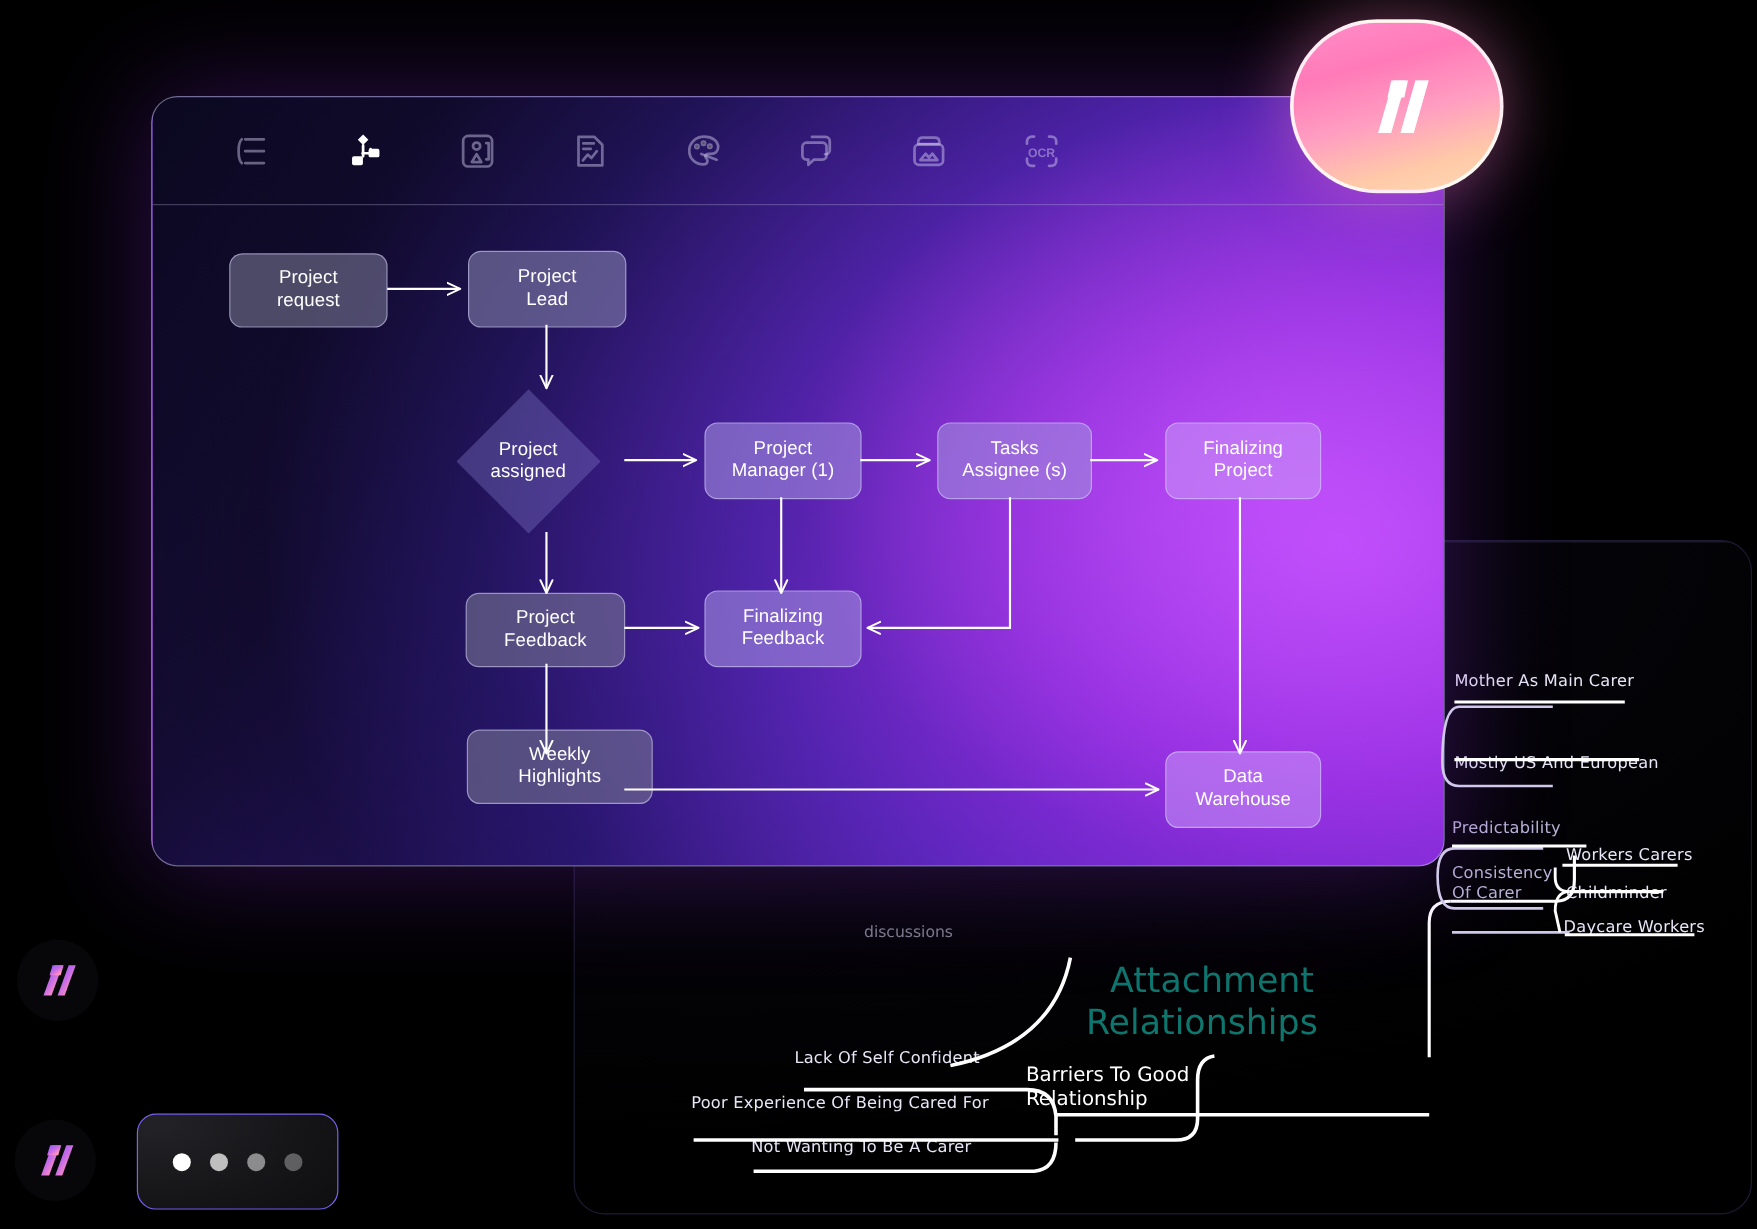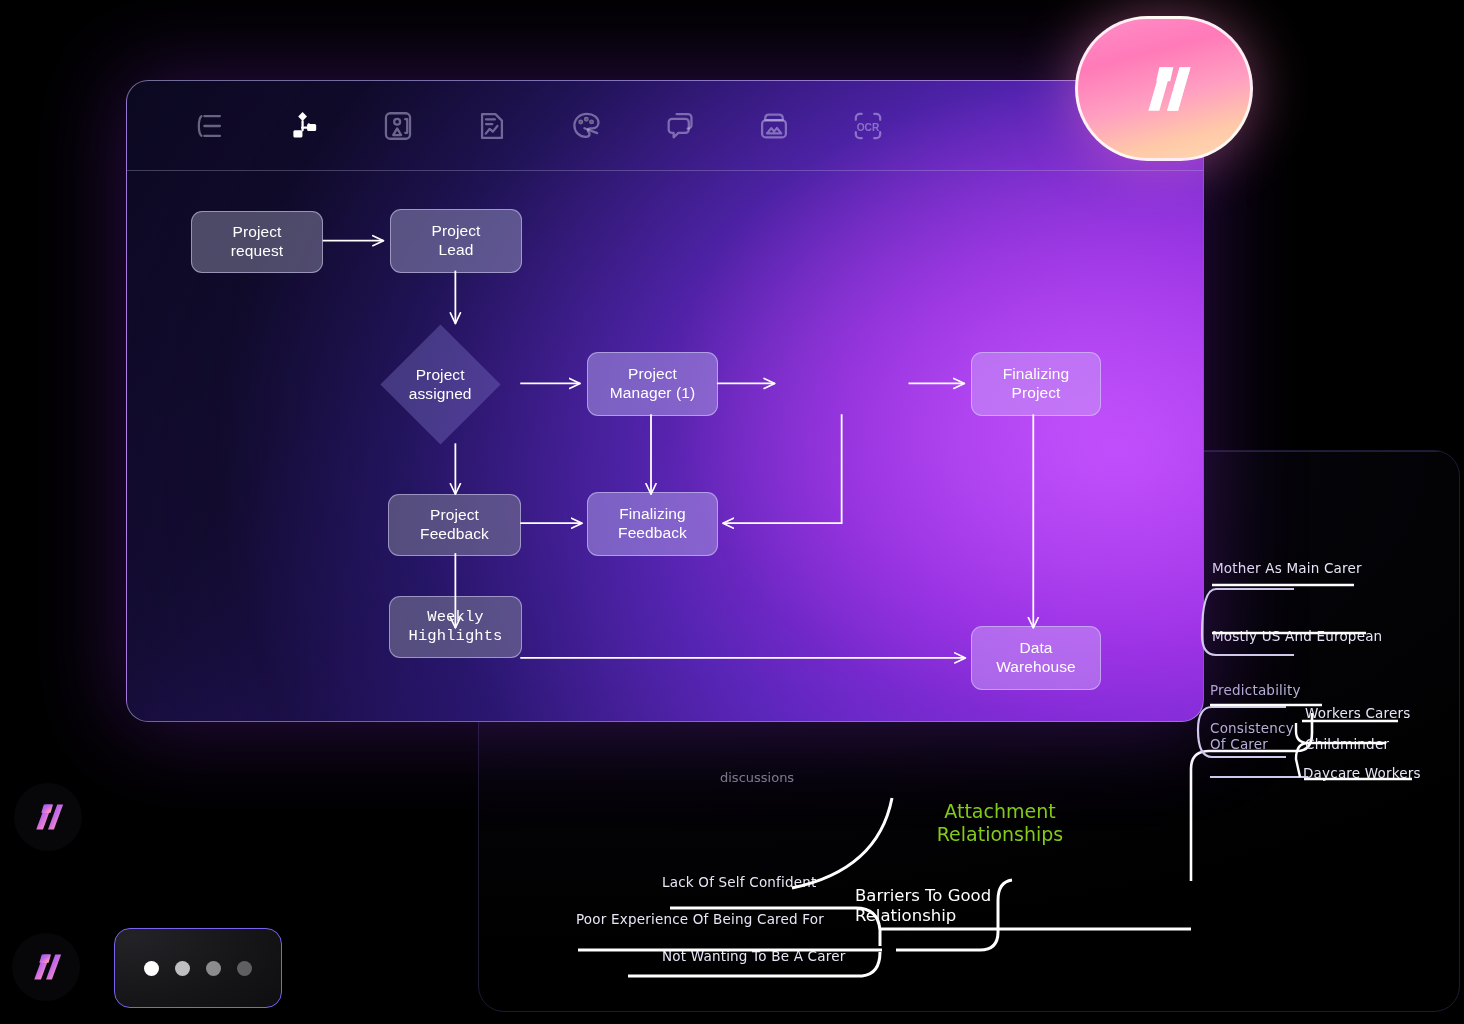--- a/index.html
+++ b/index.html
@@ -93,25 +93,25 @@
     color: #e9e6f7;
     font-family: "DejaVu Sans", sans-serif;
     font-size: 13.5px;
     letter-spacing: .2px;
     white-space: pre-line;
     line-height: 1.2;
   }
   .mm-label.dim { color: #b9b4d6; }
   .mm-big {
     position: absolute;
-    color: #84cc16;
+    color: #0f766e;
     font-family: "DejaVu Sans", sans-serif;
-    font-size: 19px; line-height: 1.2;
+    font-size: 29px; line-height: 1.2;
     white-space: pre-line;
-    text-align: center;
+    text-align: right;
   }
   .mm-mid {
     position: absolute;
     color: #ffffff;
     font-family: "DejaVu Sans", sans-serif;
     font-size: 16.5px; line-height: 1.22;
     white-space: pre-line;
   }
   .mm-faded {
     position: absolute;
@@ -225,21 +225,21 @@
       <path d="M320 192 Q320 214 302 216 L68 216"></path>
     </g>
   </svg>
 
   <div class="mm-big" style="left:905px;top:800px;width:190px;">Attachment
 Relationships</div>
   <div class="mm-mid" style="left:855px;top:886px;">Barriers To Good
 Relationship</div>
   <div class="mm-label" style="left:662px;top:874px;">Lack Of Self Confident</div>
   <div class="mm-label" style="left:576px;top:911px;text-align:center;">Poor Experience Of Being Cared For</div>
-  <div class="mm-label" style="left:626px;top:948px;margin-left:36px;">Not Wanting To Be A Carer</div>
+  <div class="mm-label" style="left:626px;top:948px;">Not Wanting To Be A Carer</div>
   <div class="mm-faded" style="left:720px;top:770px;">discussions</div>
 
   <div class="window">
     <div class="window-glow"></div>
 
     <div class="toolbar">
 
       <div class="tool inactive">
         <svg viewBox="0 0 24 24" fill="none" stroke-width="1.6" stroke-linecap="round" stroke-linejoin="round">
           <path d="M8 5h11M8 12h11M8 19h11"></path>
@@ -348,29 +348,31 @@
     <div class="node n-dark2" style="left:263px; top:128px; width:132px; height:64px;">Project
 Lead</div>
 
     <div class="node n-diamond" style="left:271px; top:261px; width:85px; height:85px;">
       <span>Project
 assigned</span>
     </div>
 
     <div class="node n-mid" style="left:460px; top:271px; width:131px; height:64px;">Project
 Manager (1)</div>
+    <div class="node n-mid" style="left:654px; top:271px; width:129px; height:64px;">Tasks
+Assignee (s)</div>
     <div class="node n-light" style="left:844px; top:271px; width:130px; height:64px;">Finalizing
 Project</div>
 
     <div class="node n-dark" style="left:261px; top:413px; width:133px; height:62px;">Project
 Feedback</div>
     <div class="node n-mid" style="left:460px; top:411px; width:131px; height:64px;">Finalizing
 Feedback</div>
 
-    <div class="node n-dark" style="left:262px; top:515px; width:133px; height:62px;font-family:Liberation Mono, monospace;">Weekly
+    <div class="node n-dark" style="left:262px; top:527px; width:155px; height:62px;">Weekly
 Highlights</div>
     <div class="node n-light2" style="left:844px; top:545px; width:130px; height:64px;">Data
 Warehouse</div>
   </div>
 
   <div class="logo-badge">
     <svg viewBox="0 0 100 100">
       <path d="M30 78 L46 22 L60 22 L44 78 Z" fill="#ffffff"></path>
       <path d="M54 78 L70 22 L84 22 L68 78 Z" fill="#ffffff"></path>
       <path d="M54 78 L70 22 L84 22 L68 78 Z" fill="#ffffff" opacity=".75"></path>

